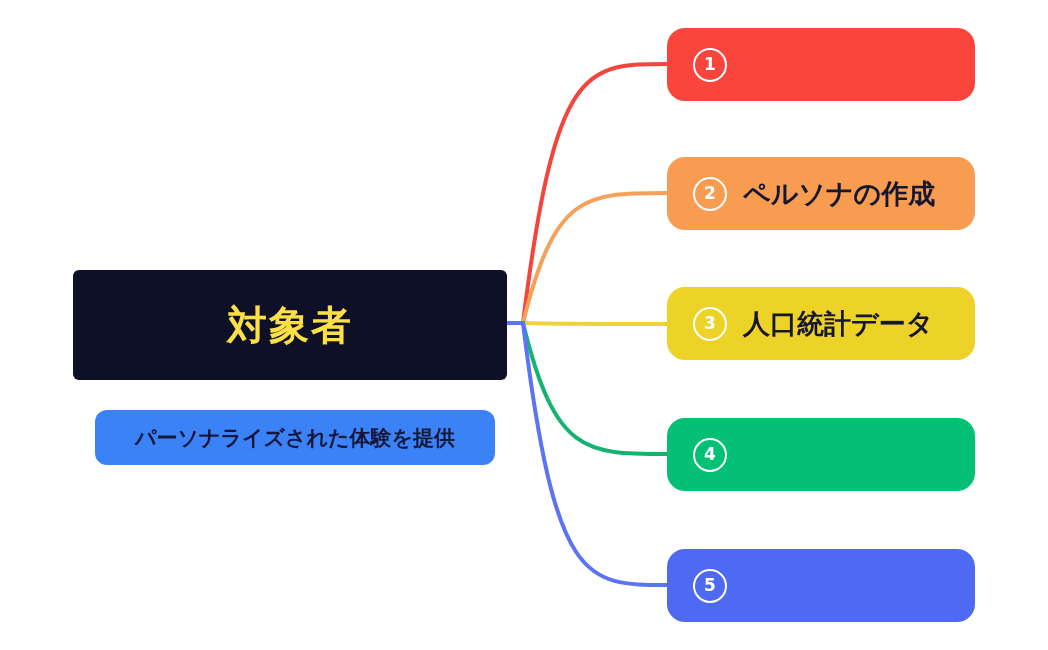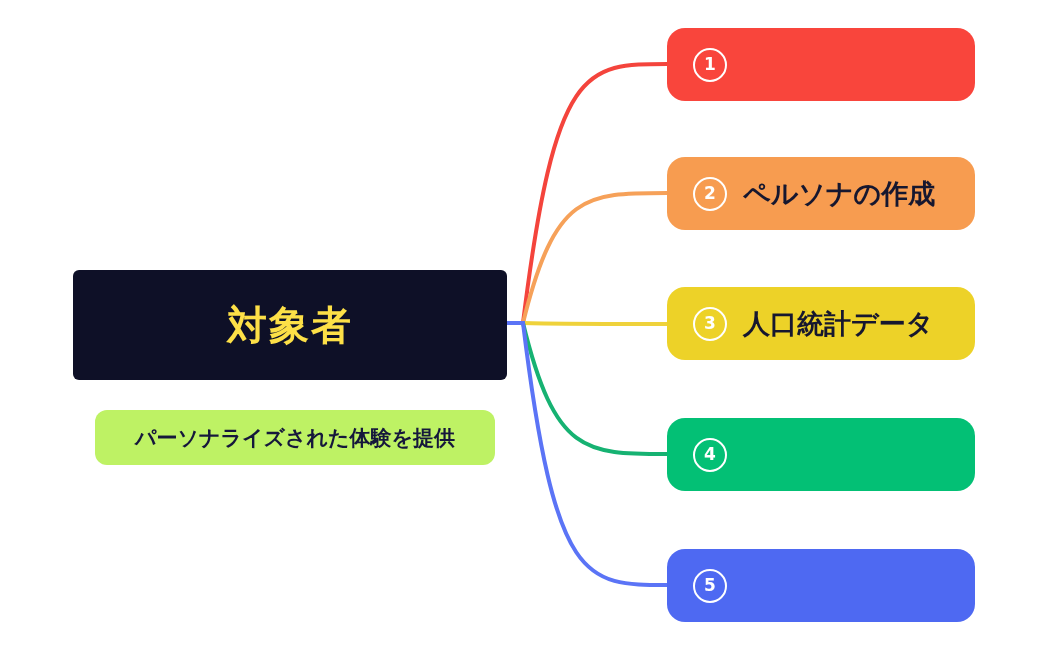--- a/index.html
+++ b/index.html
@@ -86,21 +86,21 @@
     <path class="link" d="M 503 323 L 523 323 C 555 193, 585 193, 667 193" stroke="#F6A159"></path>
     <path class="link" d="M 503 323 L 523 323 C 555 324, 585 324, 667 324" stroke="#EFD23B"></path>
     <path class="link" d="M 503 323 L 523 323 C 555 454, 585 454, 667 454" stroke="#16B272"></path>
     <path class="link" d="M 503 323 L 523 323 C 555 585, 585 585, 667 585" stroke="#5B74F6"></path>
   </svg>
 
   <div class="root-node" style="background: rgb(14, 16, 39); color: #fde047; border-radius: 6px;">
     <span>対象者</span>
   </div>
 
-  <div class="note" style="background: #bef264; color: rgb(21, 23, 59);">
+  <div class="note" style="background: #3b82f6; color: rgb(21, 23, 59);">
     <span>パーソナライズされた体験を提供</span>
   </div>
 
   <div class="branch b1" style="background: rgb(249, 69, 60); color: rgb(255, 255, 255);">
     <span class="num" style="border-color: rgb(255, 255, 255); color: rgb(255, 255, 255);">1</span>
   </div>
 
   <div class="branch b2" style="background: rgb(247, 156, 80); color: rgb(22, 23, 47);">
     <span class="num" style="border-color: rgb(255, 255, 255); color: rgb(255, 255, 255);">2</span>
     <span class="lbl">ペルソナの作成</span>

